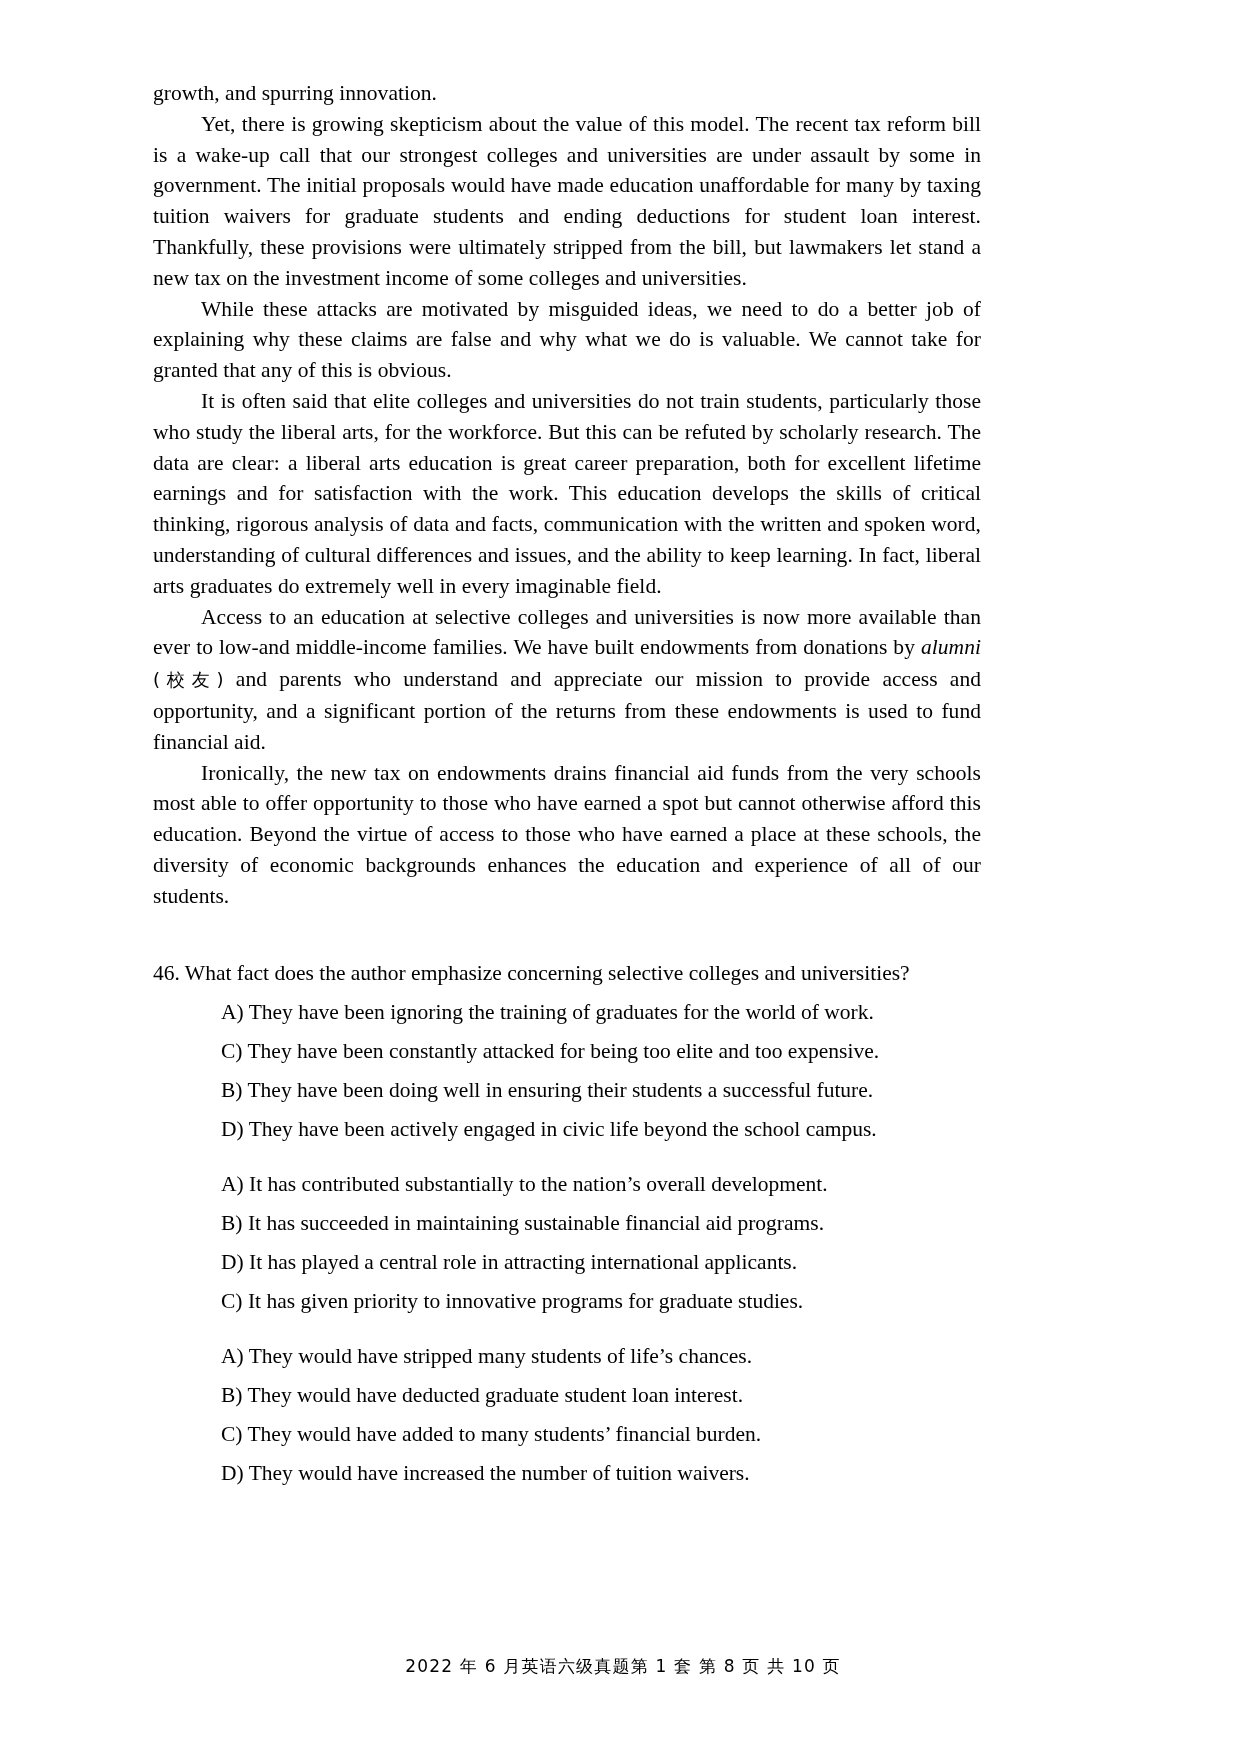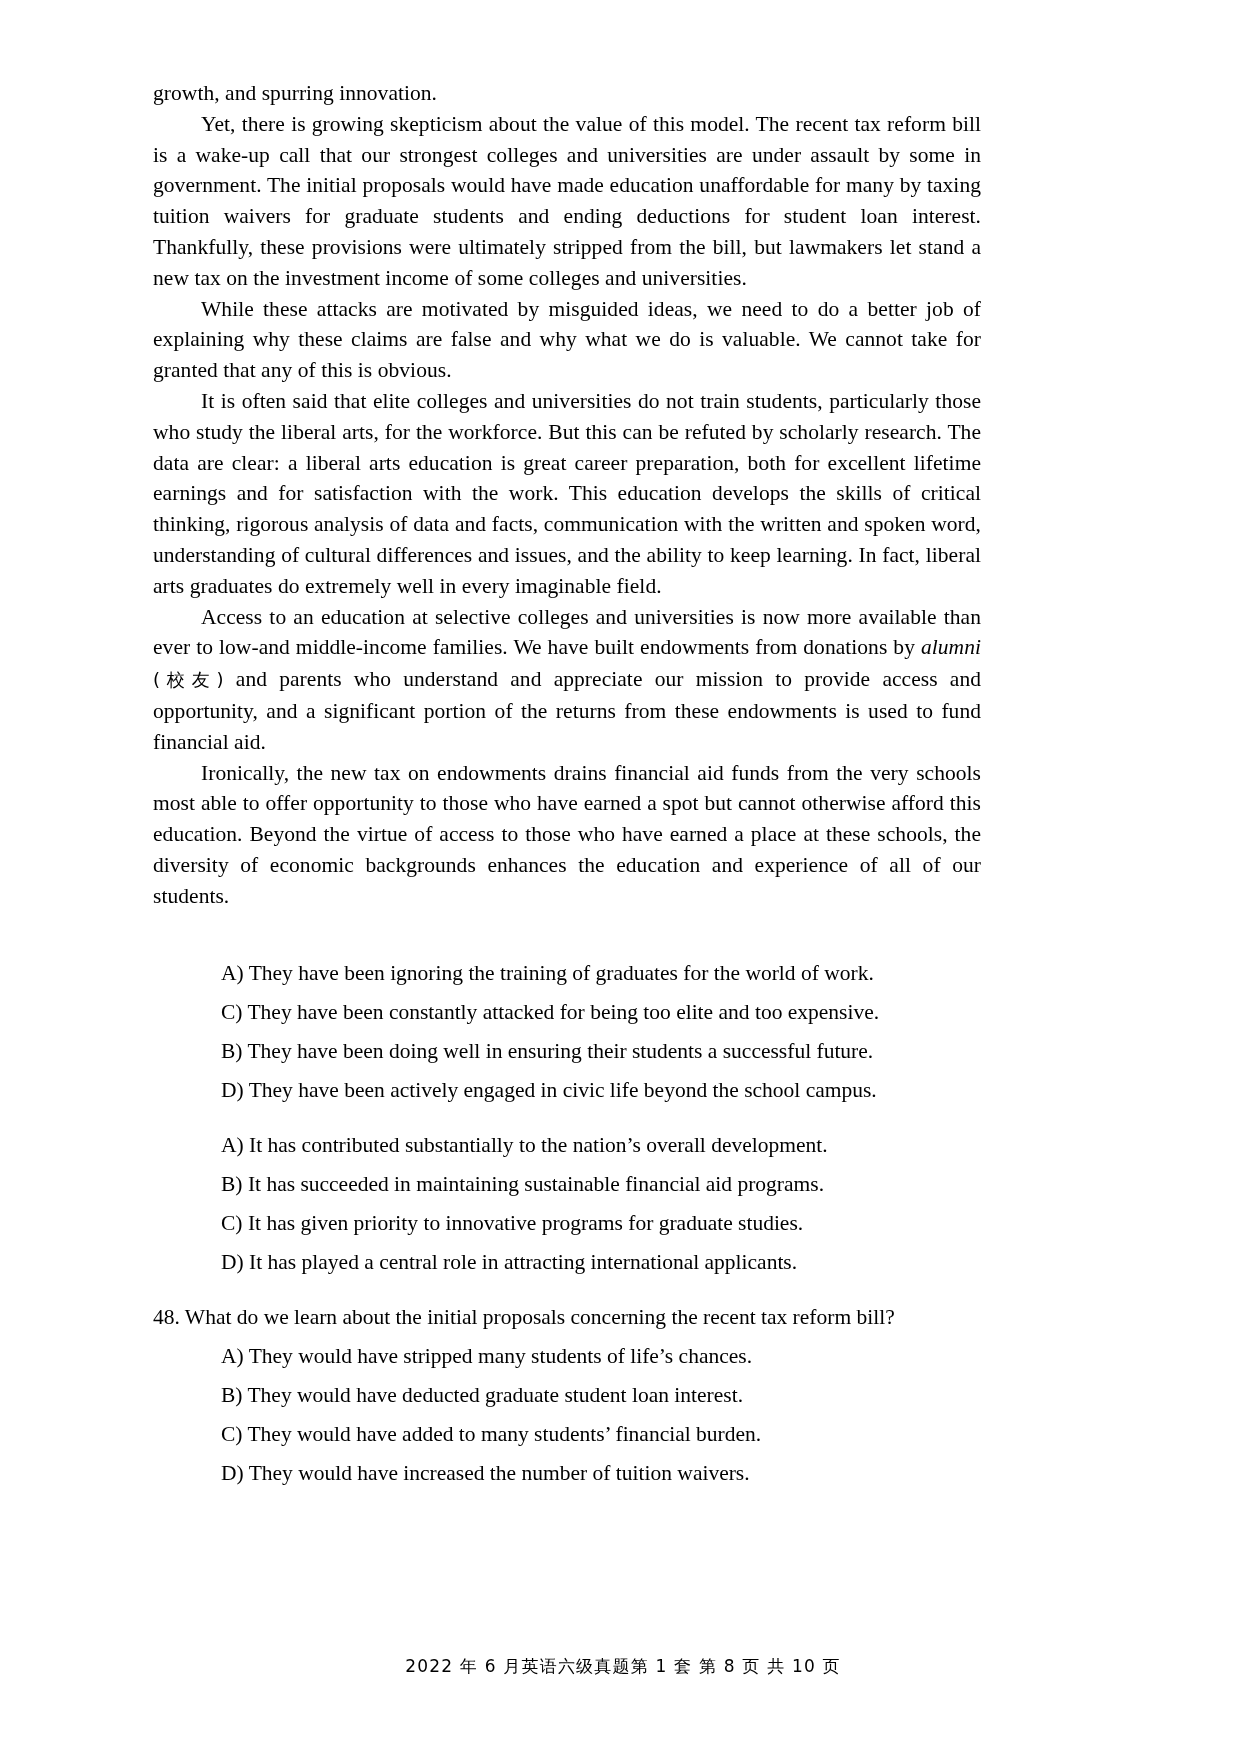--- a/index.html
+++ b/index.html
@@ -95,35 +95,35 @@
 
     <p class="para indent">It is often said that elite colleges and universities do not train students, particularly those who study the liberal arts, for the workforce. But this can be refuted by scholarly research. The data are clear: a liberal arts education is great career preparation, both for excellent lifetime earnings and for satisfaction with the work. This education develops the skills of critical thinking, rigorous analysis of data and facts, communication with the written and spoken word, understanding of cultural differences and issues, and the ability to keep learning. In fact, liberal arts graduates do extremely well in every imaginable field.</p>
 
     <p class="para indent"><span>Access to an education at selective colleges and universities is now more available than ever to low-and middle-income families. We have built endowments from donations by </span><em class="it">alumni</em><span class="zh"> (校友)</span><span> and parents who understand and appreciate our mission to provide access and opportunity, and a significant portion of the returns from these endowments is used to fund financial aid.</span></p>
 
     <p class="para indent">Ironically, the new tax on endowments drains financial aid funds from the very schools most able to offer opportunity to those who have earned a spot but cannot otherwise afford this education. Beyond the virtue of access to those who have earned a place at these schools, the diversity of economic backgrounds enhances the education and experience of all of our students.</p>
 
     <div class="questions">
 
       <div class="qblock">
+        <p class="qstem">46. What fact does the author emphasize concerning selective colleges and universities?</p>
         <p class="qopt">A) They have been ignoring the training of graduates for the world of work.</p>
         <p class="qopt">C) They have been constantly attacked for being too elite and too expensive.</p>
         <p class="qopt">B) They have been doing well in ensuring their students a successful future.</p>
         <p class="qopt">D) They have been actively engaged in civic life beyond the school campus.</p>
       </div>
 
       <div class="qblock">
         <p class="qopt">A) It has contributed substantially to the nation’s overall development.</p>
         <p class="qopt">B) It has succeeded in maintaining sustainable financial aid programs.</p>
+        <p class="qopt">D) It has played a central role in attracting international applicants.</p>
         <p class="qopt">C) It has given priority to innovative programs for graduate studies.</p>
-        <p class="qopt">D) It has played a central role in attracting international applicants.</p>
       </div>
 
       <div class="qblock">
-        <p class="qstem">48. What do we learn about the initial proposals concerning the recent tax reform bill?</p>
         <p class="qopt">A) They would have stripped many students of life’s chances.</p>
         <p class="qopt">B) They would have deducted graduate student loan interest.</p>
         <p class="qopt">C) They would have added to many students’ financial burden.</p>
         <p class="qopt">D) They would have increased the number of tuition waivers.</p>
       </div>
 
     </div>
   </div>
 
   <div class="footer">2022 年 6 月英语六级真题第 1 套  第 8 页 共 10 页</div>

